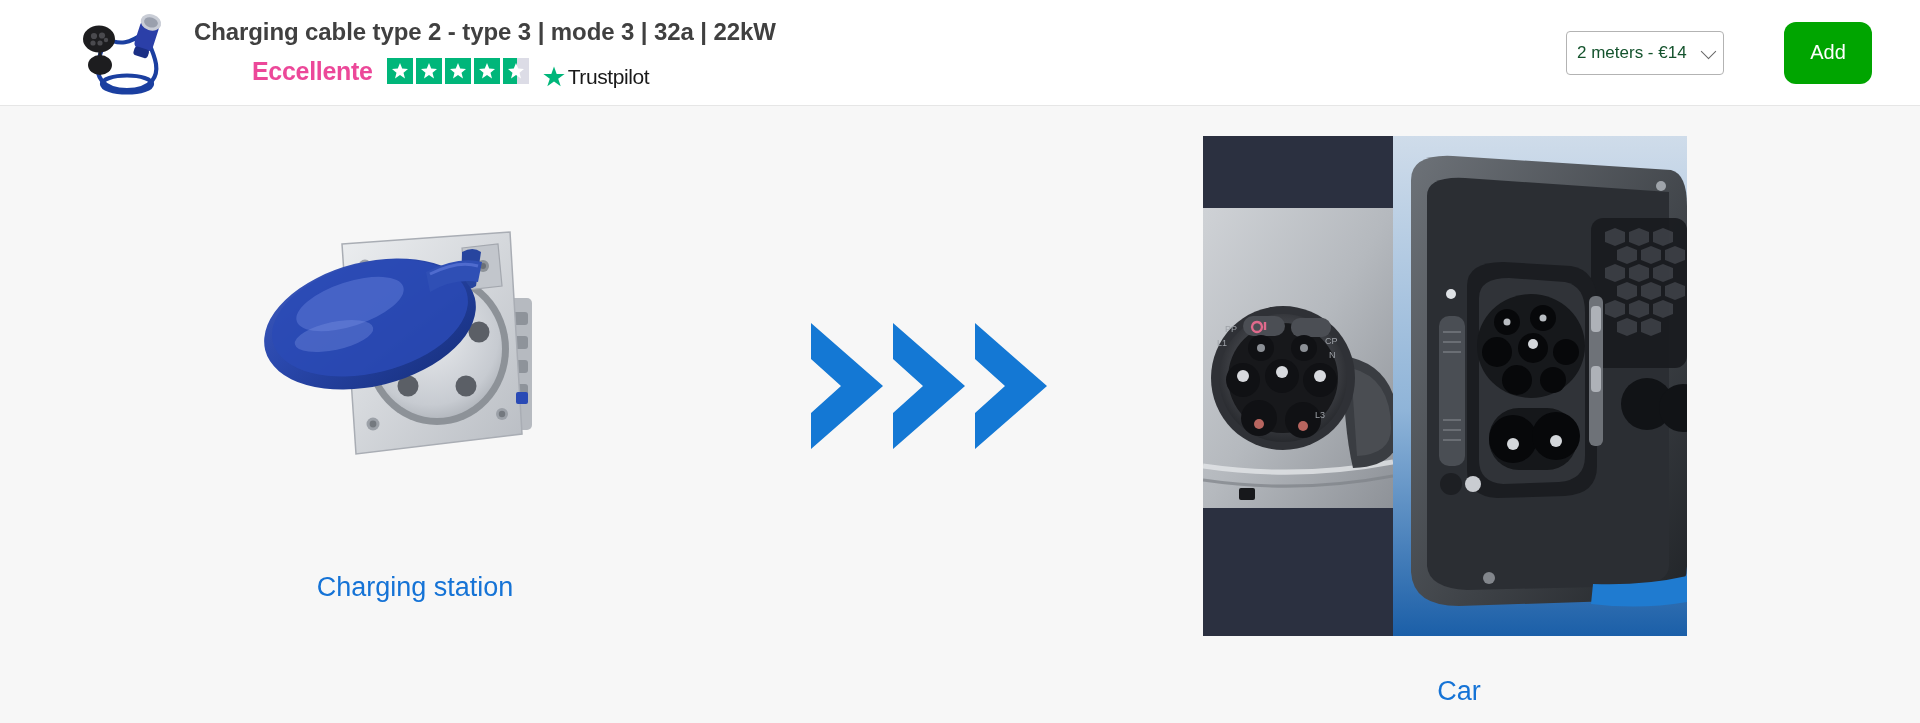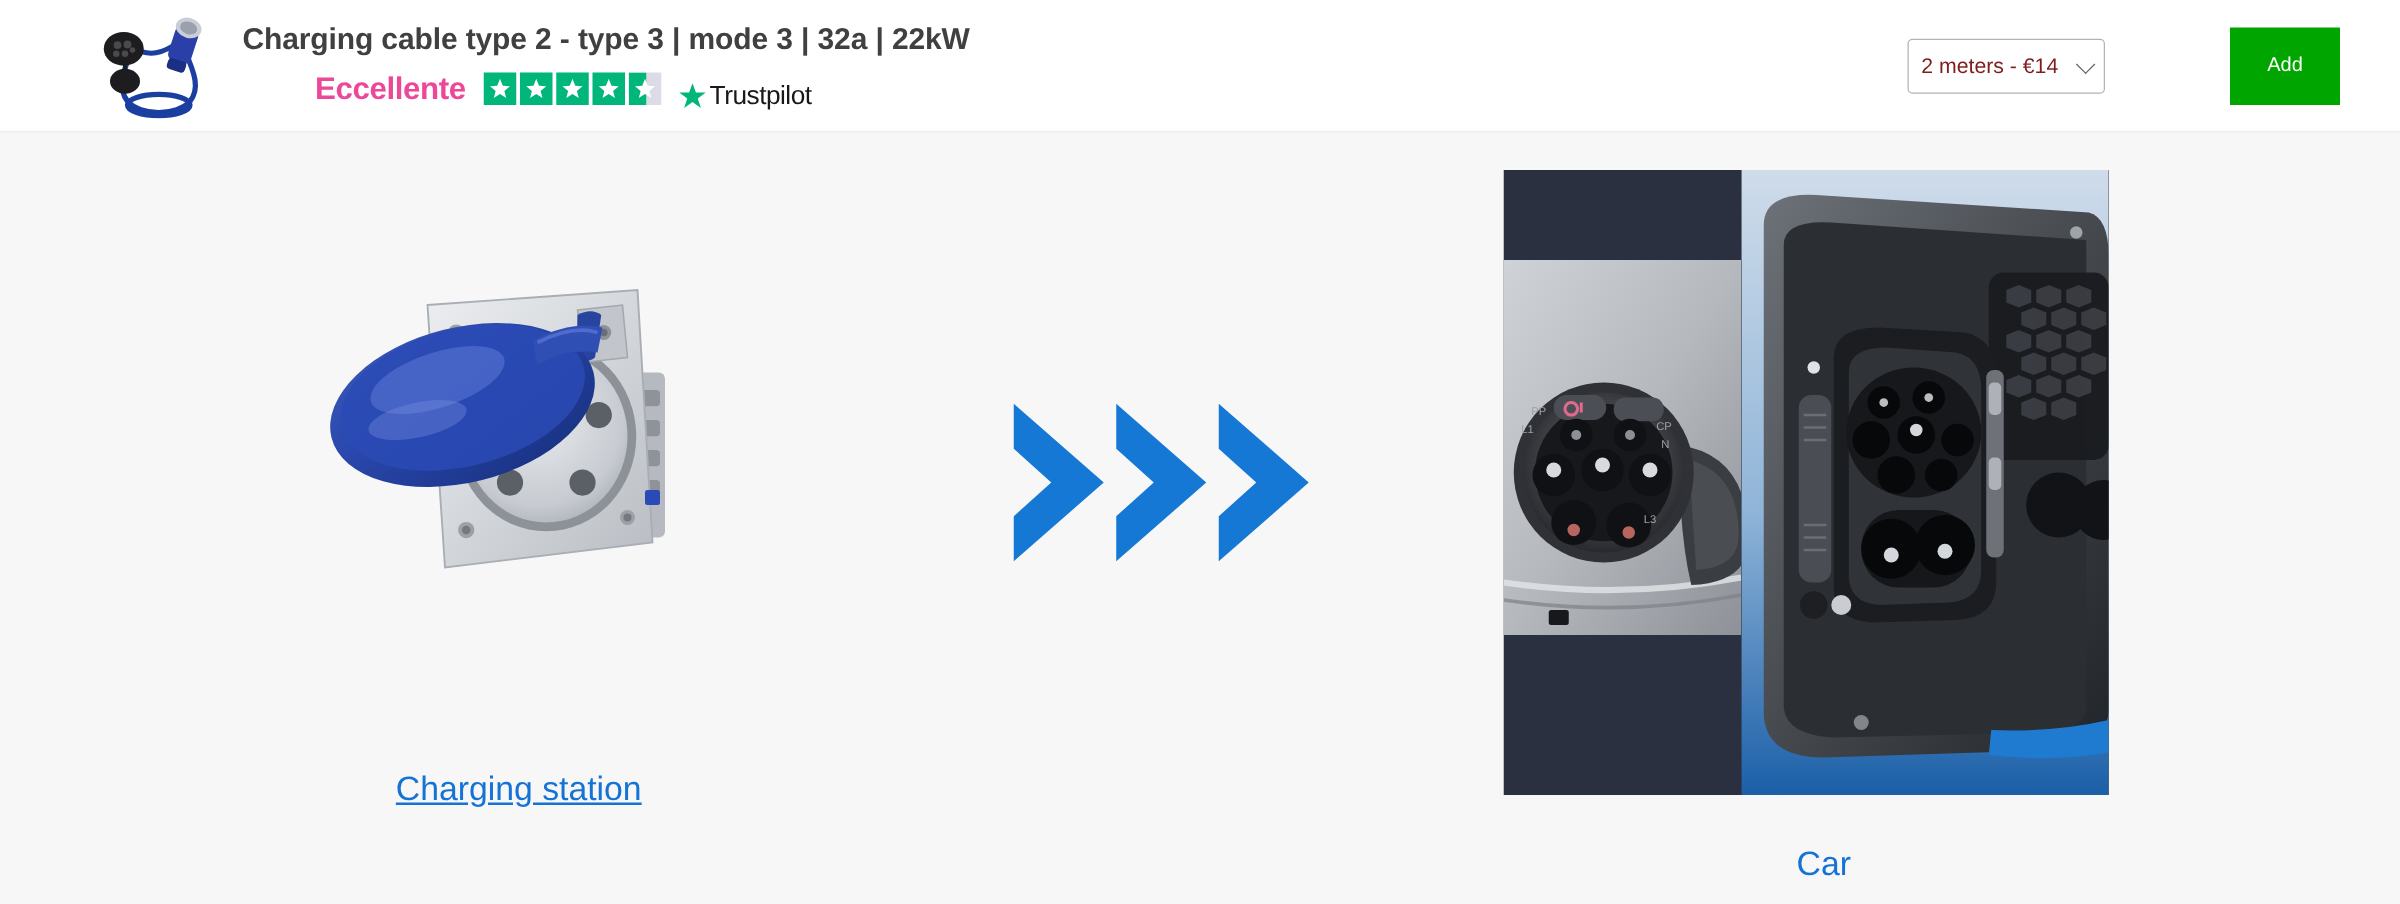--- a/index.html
+++ b/index.html
@@ -107,21 +107,21 @@
     align-items: center;
     margin-right: 48px;
   }
 
   .length-select {
     width: 158px;
     height: 44px;
     border: 1px solid #b3b3b3;
     border-radius: 4px;
     background: #ffffff;
-    color: #7f1d1d;
+    color: #14532d;
     font-size: 17px;
     font-family: "Liberation Sans", sans-serif;
     padding: 0 26px 0 10px;
     display: flex;
     align-items: center;
     position: relative;
     cursor: pointer;
     white-space: nowrap;
     overflow: hidden;
   }
@@ -138,30 +138,30 @@
     top: 50%;
     width: 11px;
     height: 11px;
     margin-top: -7px;
     border-right: 1.6px solid #666;
     border-bottom: 1.6px solid #666;
     transform: rotate(45deg);
   }
 
   .add-button {
-    margin-left: 100px;
+    margin-left: 60px;
     width: 88px;
     height: 62px;
     background: #00a500;
     color: #ffffff;
     border: none;
-    font-size: 16px;
+    font-size: 20px;
     font-family: "Liberation Sans", sans-serif;
     cursor: pointer;
-    border-radius: 0;
+    border-radius: 12px;
     display: flex;
     align-items: center;
     justify-content: center;
   }
 
   
   .main {
     position: relative;
     width: 1920px;
     height: 617px;
@@ -197,21 +197,21 @@
     height: 330px;
     position: relative;
   }
 
   .caption {
     color: #1573d6;
     font-size: 27px;
     line-height: 34px;
     font-family: "Liberation Sans", sans-serif;
   }
-  .caption-station { margin-top: 98px; text-decoration: underline; }
+  .caption-station { margin-top: 54px; }
   .caption-car { margin-top: 38px; margin-left: 28px; }
 
   .arrows {
     display: flex;
     gap: 4px;
     align-items: center;
   }
 
   
   .car-img {

